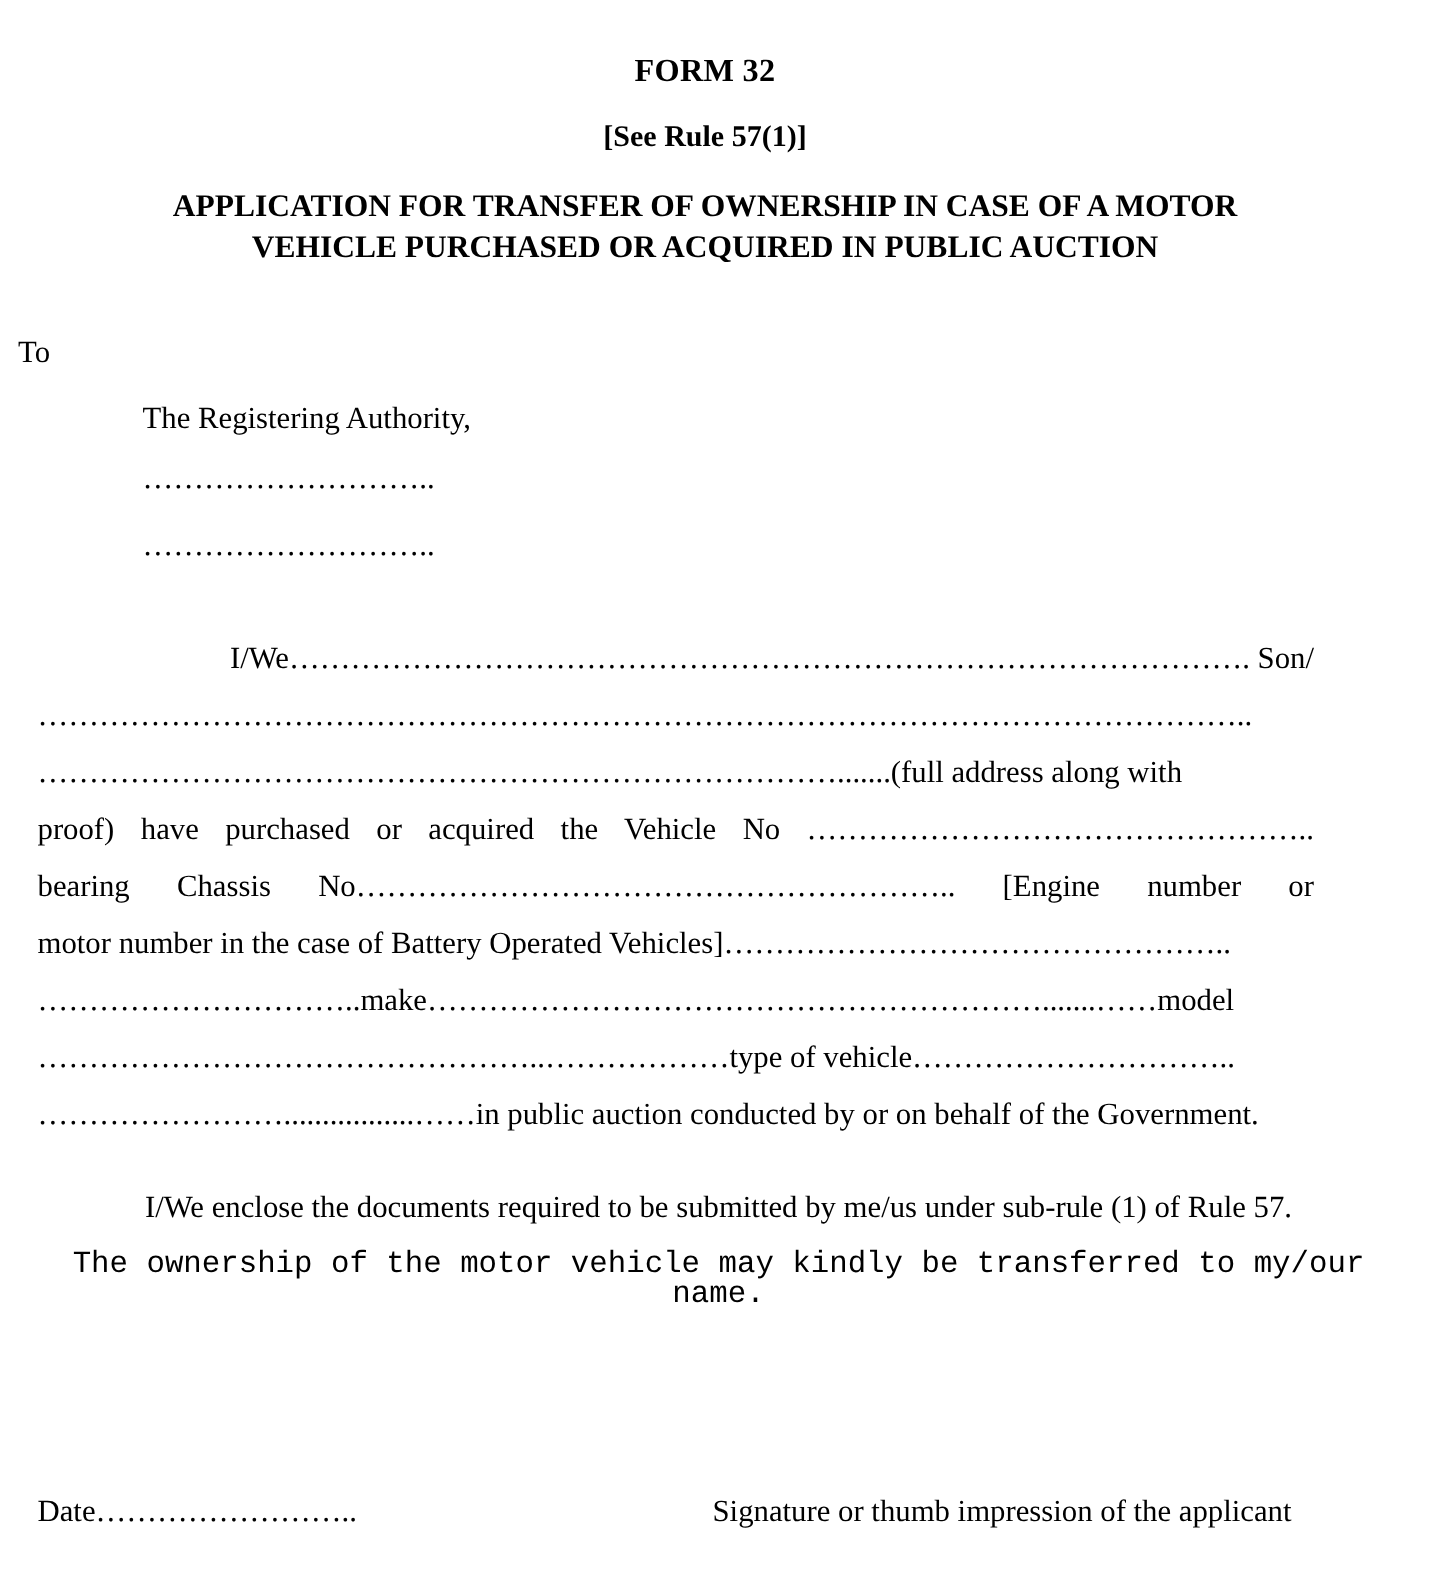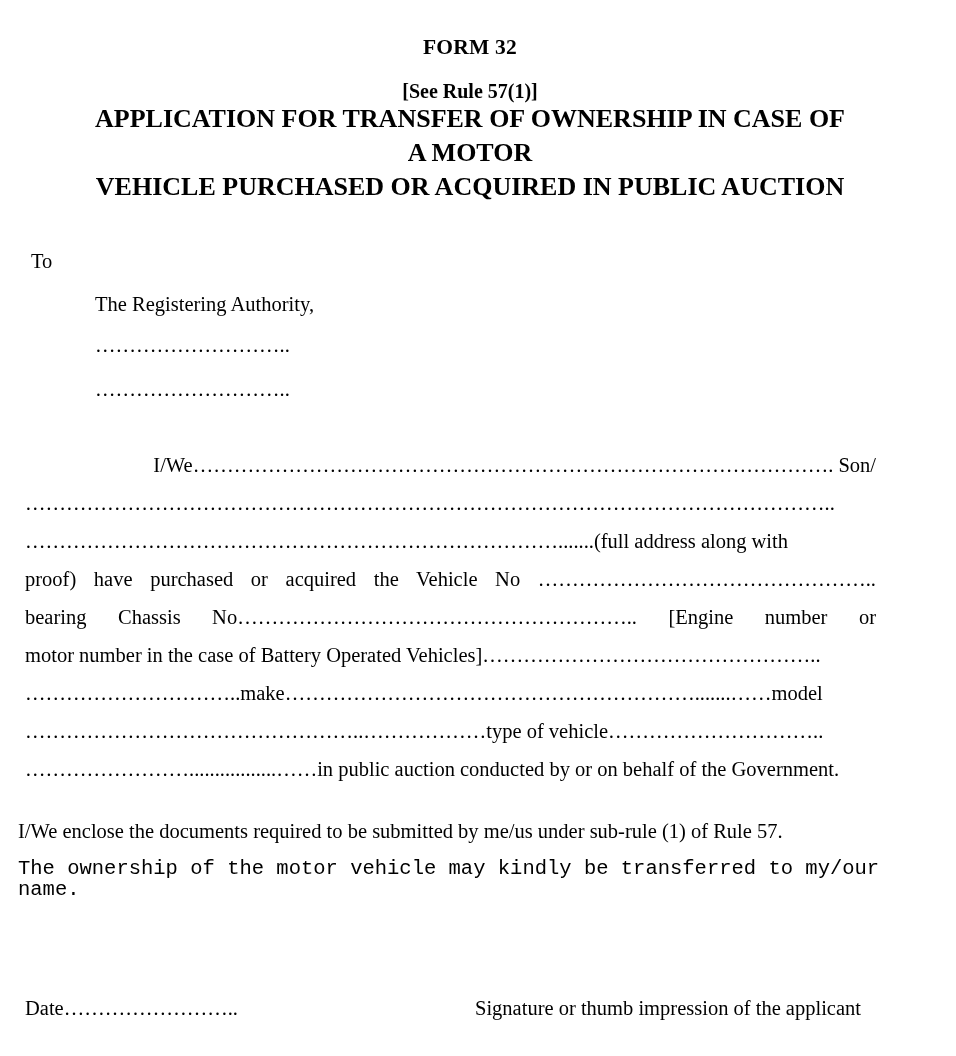--- a/index.html
+++ b/index.html
@@ -35,37 +35,38 @@
     letter-spacing: 0.2px;
     line-height: 1.1;
   }
   .rule-ref {
     font-size: 20px;
     font-weight: bold;
     margin-top: 20px;
     line-height: 1.1;
   }
   .subject-title {
-    font-size: 26px;
+    font-size: 21px;
     font-weight: bold;
     line-height: 1.32;
+    margin-top: 22px;
     padding: 0 88px;
   }
   .subject-title .ln {
     display: block;
   }
 
   
   .addressee {
     margin-top: 46px;
     font-size: 20.5px;
     line-height: 1.0;
   }
   .addr-to {
-    padding-left: 31px;
+    padding-left: 12px;
     line-height: 1.0;
   }
   .addr-indented {
     padding-left: 95px;
     margin-top: 23px;
     line-height: 1.0;
     font-family: Liberation Serif, serif;
   }
   .addr-dots {
     padding-left: 95px;
@@ -103,20 +104,21 @@
     display: inline-block;
     width: 70px;
   }
 
   
   .closing {
     margin-top: 33px;
     padding-left: 18px;
     font-size: 20.5px;
     line-height: 1.0;
+    text-align: center;
   }
   .closing .stmt {
     display: block;
   }
   .closing .stmt + .stmt {
     margin-top: 18px;
     font-family: Liberation Mono, monospace;
   }
 
   

